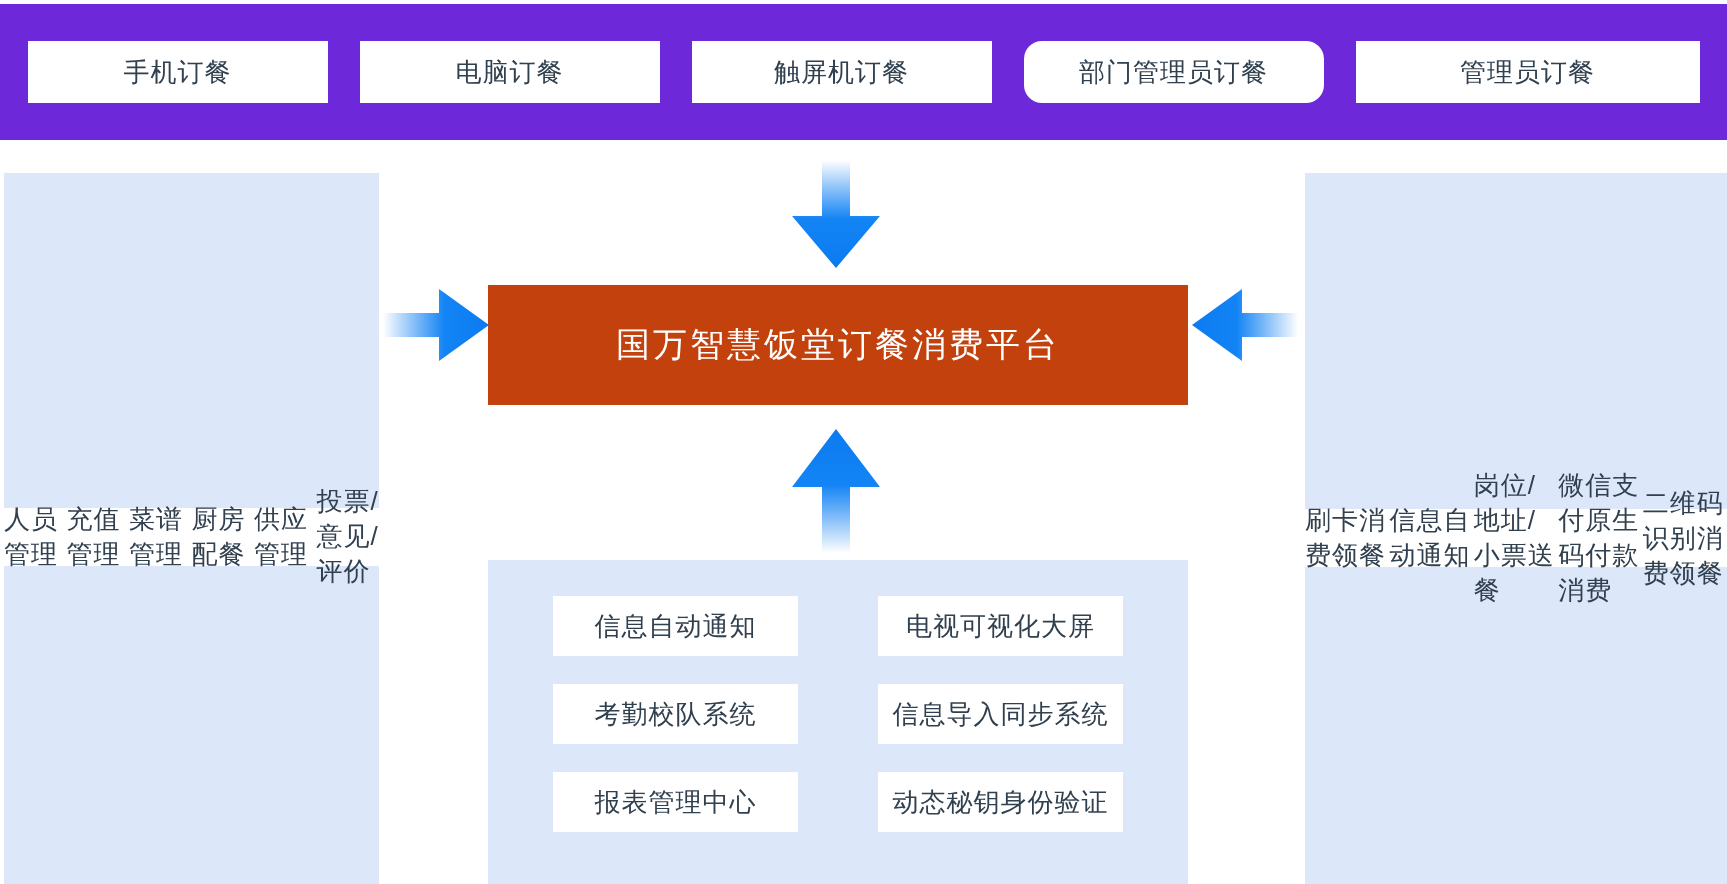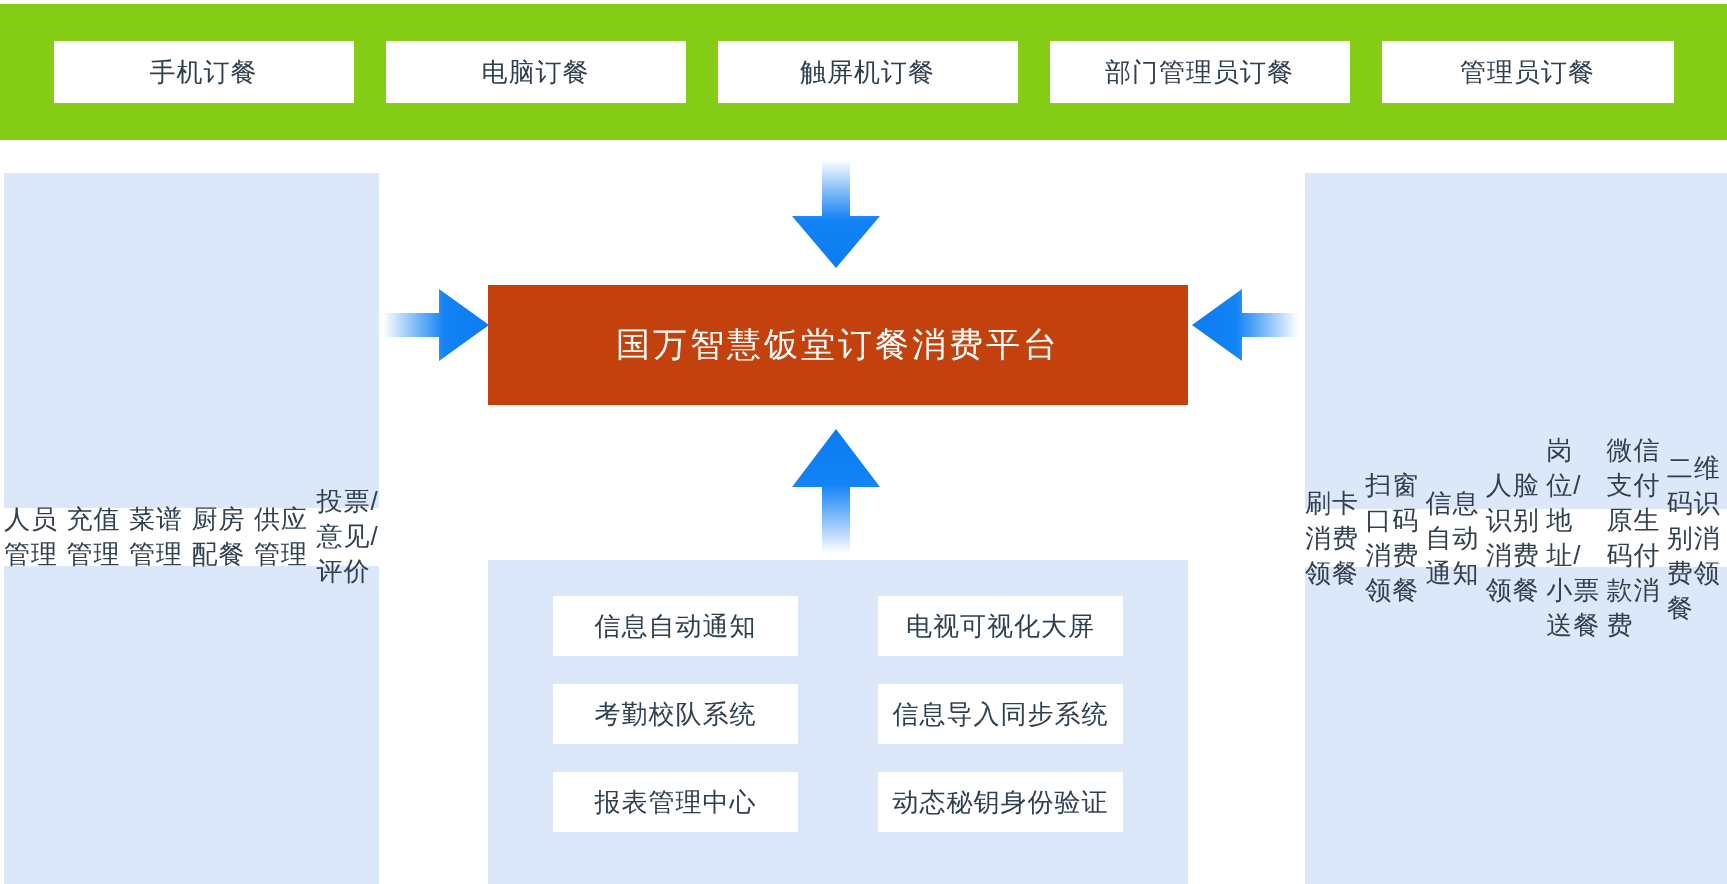--- a/index.html
+++ b/index.html
@@ -22,43 +22,43 @@
     height: 884px;
   }
 
   
   .top-band {
     position: absolute;
     left: 0;
     top: 4px;
     width: 1727px;
     height: 136px;
-    background: #84cc16;
+    background: #6d28d9;
     display: flex;
     align-items: center;
     justify-content: center;
     gap: 32px;
   }
   .top-chip {
     background: #ffffff;
     height: 62px;
     display: flex;
     align-items: center;
     justify-content: center;
     font-size: 26px;
     color: #31404f;
     letter-spacing: 1px;
     box-sizing: border-box;
     padding: 0 26px;
   }
   .top-chip.w1 { width: 300px; }
   .top-chip.w2 { width: 300px; }
   .top-chip.w3 { width: 300px; }
-  .top-chip.w4 { width: 300px; }
-  .top-chip.w5 { width: 292px; }
+  .top-chip.w4 { width: 300px; border-radius: 18px; }
+  .top-chip.w5 { width: 344px; }
 
   
   .side-panel {
     position: absolute;
     background: #dce7f9;
     box-sizing: border-box;
     display: flex;
     flex-direction: row;
     align-items: center;
   }
@@ -191,27 +191,21 @@
     <div class="side-item">
       <span>投票/意见/评价</span>
     </div>
   </div>
 
   <div class="side-panel right">
     <div class="side-item">
       <span>刷卡消费领餐</span>
     </div>
     <div class="side-item">
-      <span>扫窗口码消费领餐</span>
-    </div>
-    <div class="side-item">
       <span>信息自动通知</span>
-    </div>
-    <div class="side-item">
-      <span>人脸识别消费领餐</span>
     </div>
     <div class="side-item">
       <span>岗位/地址/小票送餐</span>
     </div>
     <div class="side-item">
       <span>微信支付原生码付款消费</span>
     </div>
     <div class="side-item">
       <span>二维码识别消费领餐</span>
     </div>

